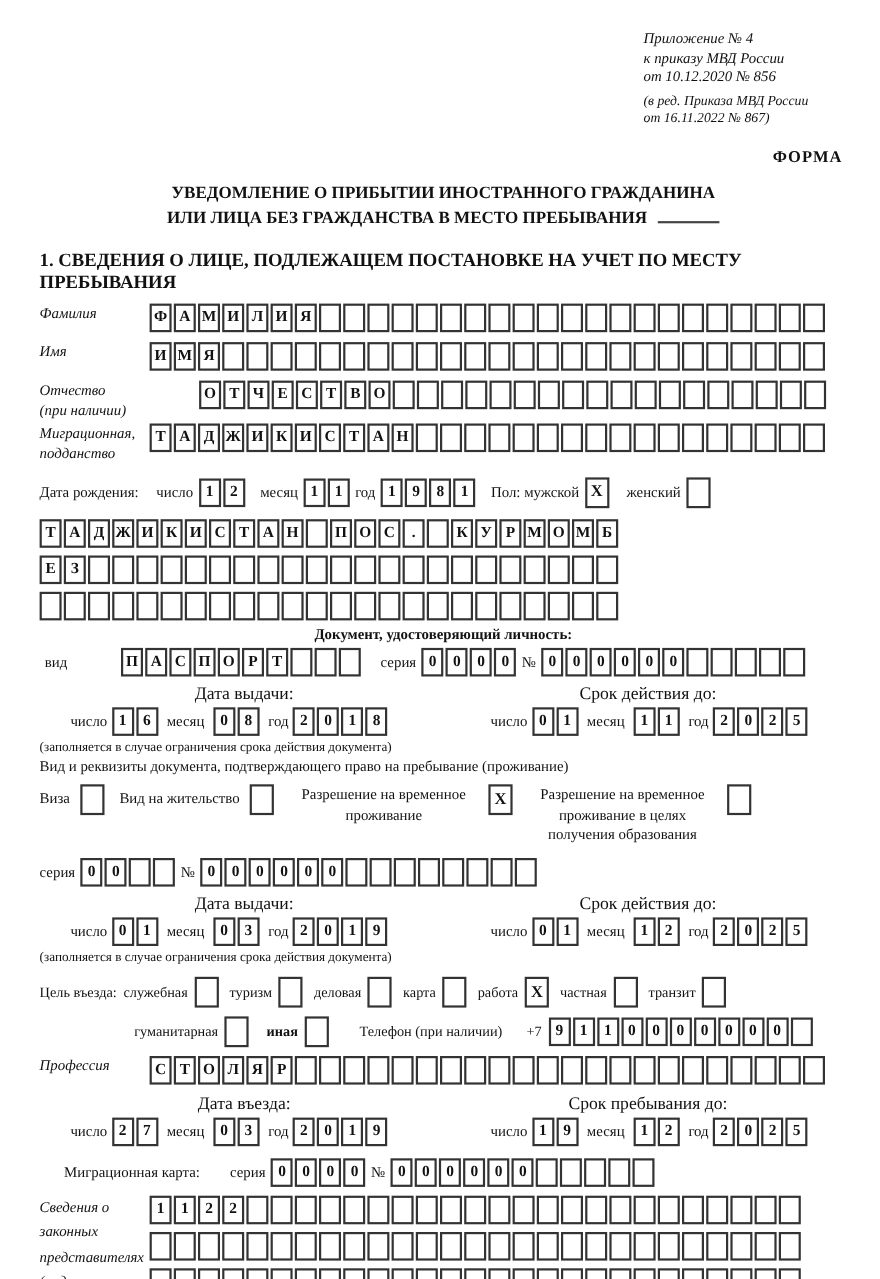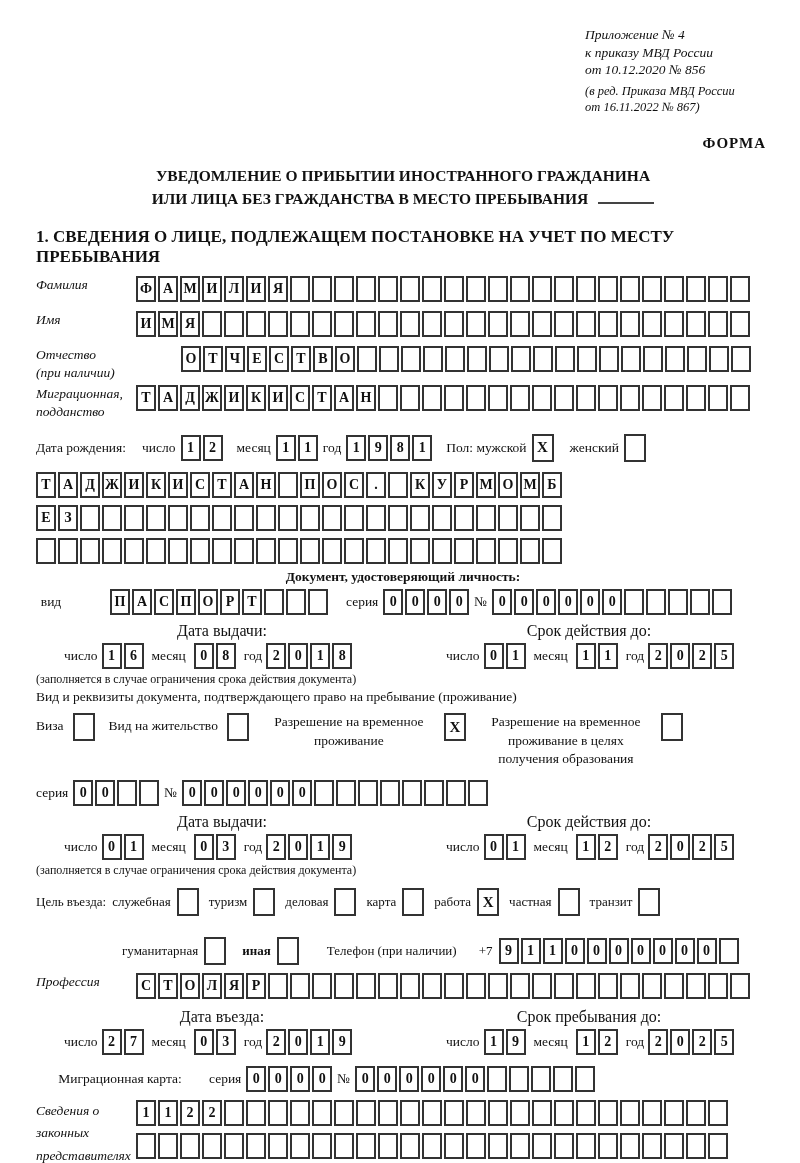--- a/index.html
+++ b/index.html
@@ -42,21 +42,21 @@
   .datecols{display:flex;margin-top:7px;}
   .dcl{width:372px;} .dcr{flex:1;}
   .dch{text-align:center;font-size:16px;margin-bottom:3px;}
   .dcl .dg{margin-left:28px;} .dcr .dg{margin-left:38px;}
   .note-right{font-size:12px;margin:3px 22px 0 0;}
   .intro{font-size:13.5px;line-height:1.55;}
   .opts{display:flex;align-items:flex-start;margin-top:6px;font-size:13.5px;}
   .opt{display:flex;align-items:flex-start;margin-right:14px;}
   .opt .optlabel{margin-right:9px;padding-top:5px;}
   .opt-wide .optlabel{width:172px;text-align:center;padding-top:0;line-height:1.35;}
-  .purline{display:flex;align-items:center;font-size:13px;margin-top:21px;flex-wrap:nowrap;}
+  .purline{display:flex;align-items:center;font-size:13px;margin-top:8px;flex-wrap:nowrap;}
   .purline .plabel{margin-right:6px;}
   .purline .cb{margin-right:10px;}
 </style>
 </head>
 <body>
 
 <div class="page">
 
   <div class="hdr">
     <div class="line">Приложение № 4</div>

